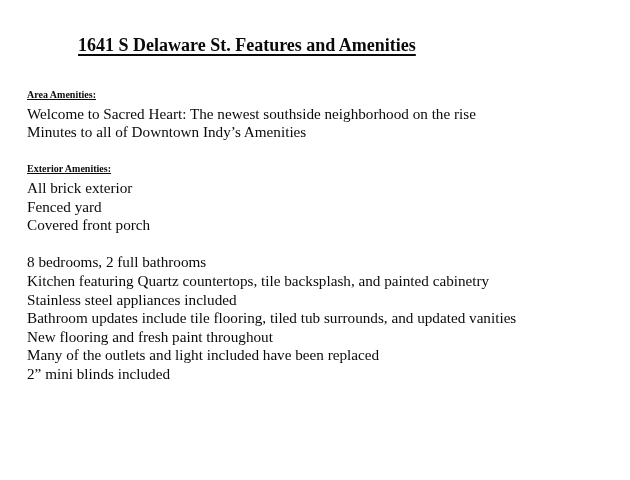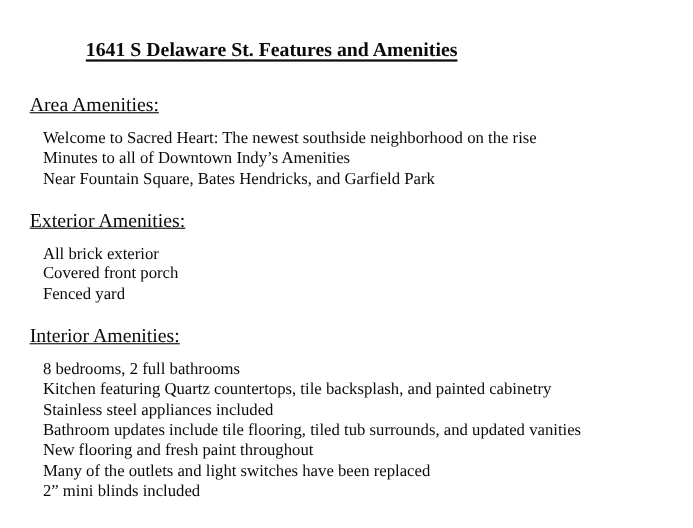--- a/index.html
+++ b/index.html
@@ -32,69 +32,67 @@
     .content {
       position: absolute;
       left: 27px;
       top: 86px;
       width: 590px;
     }
     .section {
       margin: 0 0 18.6px 0;
     }
     .section-heading {
-      font-weight: normal;
+      font-weight: bold;
       text-decoration: underline;
-      font-size: 18px;
+      font-size: 10px;
       line-height: 18.6px;
       margin: 0;
       white-space: nowrap;
     }
     .section-list {
       list-style: none;
-      margin: 12px;
+      margin: 0;
       padding: 0;
     }
     .section-list li {
       font-size: 15.2px;
       line-height: 18.6px;
       white-space: nowrap;
     }
   </style>
 </head>
 <body>
 
 <h1 class="page-title">1641 S Delaware St. Features and Amenities</h1>
 
 <div class="content">
 
   <div class="section">
     <p class="section-heading">Area Amenities:</p>
     <ul class="section-list">
       <li>Welcome to Sacred Heart: The newest southside neighborhood on the rise</li>
       <li>Minutes to all of Downtown Indy’s Amenities</li>
-      <li>Near Fountain Square, Bates Hendricks, and Garfield Park</li>
     </ul>
   </div>
 
   <div class="section">
     <p class="section-heading">Exterior Amenities:</p>
     <ul class="section-list">
       <li>All brick exterior</li>
+      <li>Fenced yard</li>
       <li>Covered front porch</li>
-      <li>Fenced yard</li>
     </ul>
   </div>
 
   <div class="section">
-    <p class="section-heading">Interior Amenities:</p>
     <ul class="section-list">
       <li>8 bedrooms, 2 full bathrooms</li>
       <li>Kitchen featuring Quartz countertops, tile backsplash, and painted cabinetry</li>
       <li>Stainless steel appliances included</li>
       <li>Bathroom updates include tile flooring, tiled tub surrounds, and updated vanities</li>
       <li>New flooring and fresh paint throughout</li>
-      <li>Many of the outlets and light switches have been replaced</li>
+      <li>Many of the outlets and light included have been replaced</li>
       <li>2” mini blinds included</li>
     </ul>
   </div>
 
 </div>
 
 </body></html>

